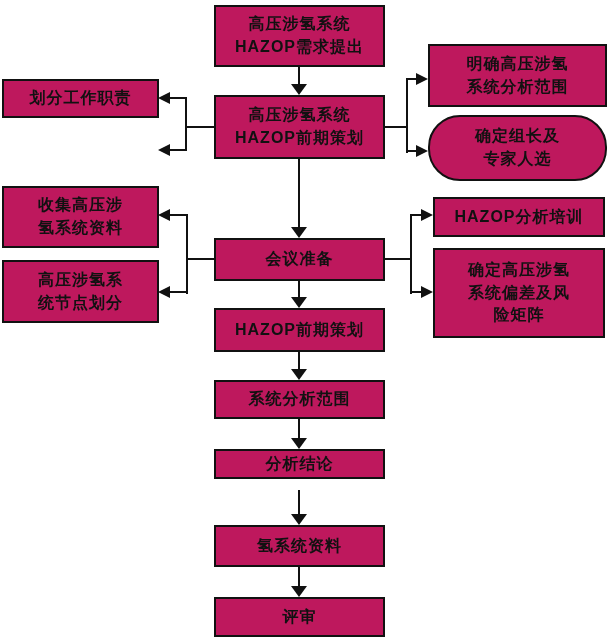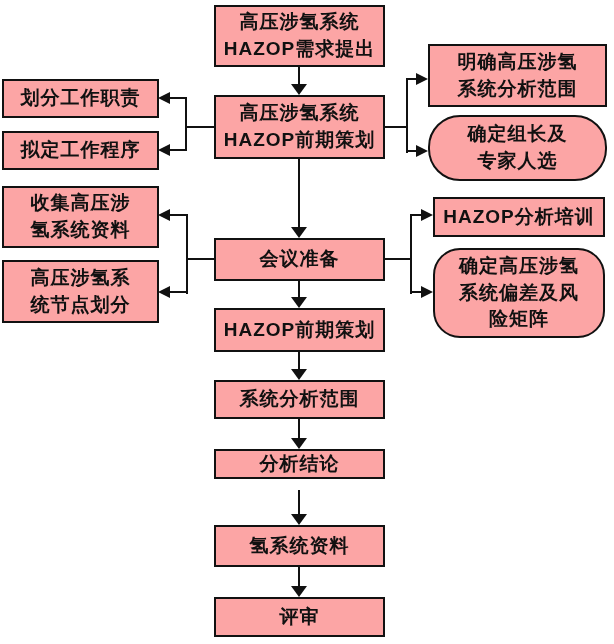--- a/index.html
+++ b/index.html
@@ -7,27 +7,27 @@
     position:relative;
     width:614px;height:644px;
     background:#ffffff;
     font-family:"Liberation Sans","DejaVu Sans",sans-serif;
     overflow:hidden;
   }
   .node{
     position:absolute;
     box-sizing:border-box;
     border:2px solid #111;
-    background:#fca5a5;
+    background:#be185d;
     color:#111;
     display:flex;
     align-items:center;
     justify-content:center;
     text-align:center;
-    font-size:19px;
+    font-size:16px;
     font-weight:700;
     line-height:1.42;
     letter-spacing:1px;
     white-space:pre-line;
   }
   .ln{position:absolute;background:#111;}
   .arr{position:absolute;width:0;height:0;}
   .arr-down{border-left:8px solid transparent;border-right:8px solid transparent;border-top:11px solid #111;}
   .arr-left{border-top:6px solid transparent;border-bottom:6px solid transparent;border-right:12px solid #111;}
   .arr-right{border-top:6px solid transparent;border-bottom:6px solid transparent;border-left:12px solid #111;}
@@ -42,32 +42,31 @@
   <div class="node" style="left:214px;top:95px;width:171px;height:64px;">高压涉氢系统
 HAZOP前期策划</div>
   <div class="node" style="left:214px;top:238px;width:171px;height:43px;">会议准备</div>
   <div class="node" style="left:214px;top:308px;width:171px;height:44px;">HAZOP前期策划</div>
   <div class="node" style="left:214px;top:380px;width:171px;height:39px;">系统分析范围</div>
   <div class="node" style="left:214px;top:449px;width:171px;height:30px;">分析结论</div>
   <div class="node" style="left:214px;top:525px;width:171px;height:42px;">氢系统资料</div>
   <div class="node" style="left:214px;top:597px;width:171px;height:40px;">评审</div>
 
   <div class="node" style="left:2px;top:79px;width:157px;height:39px;">划分工作职责</div>
-  <div class="node" style="left:2px;top:131px;width:157px;height:39px;">拟定工作程序</div>
   <div class="node" style="left:2px;top:186px;width:157px;height:62px;">收集高压涉
 氢系统资料</div>
   <div class="node" style="left:2px;top:260px;width:157px;height:63px;">高压涉氢系
 统节点划分</div>
 
   <div class="node" style="left:428px;top:44px;width:179px;height:63px;">明确高压涉氢
 系统分析范围</div>
   <div class="node" style="left:428px;top:115px;width:179px;height:66px;border-radius:32px;">确定组长及
 专家人选</div>
   <div class="node" style="left:433px;top:197px;width:172px;height:40px;">HAZOP分析培训</div>
-  <div class="node" style="left:433px;top:248px;width:172px;height:90px;border-radius:27px;">确定高压涉氢
+  <div class="node" style="left:433px;top:248px;width:172px;height:90px;">确定高压涉氢
 系统偏差及风
 险矩阵</div>
 
   <div class="ln" style="left:298px;top:67px;width:2px;height:18px;"></div>
   <div class="arr arr-down" style="left:291px;top:84px;"></div>
 
   <div class="ln" style="left:298px;top:159px;width:2px;height:68px;"></div>
   <div class="arr arr-down" style="left:291px;top:227px;"></div>
 
   <div class="ln" style="left:298px;top:281px;width:2px;height:17px;"></div>

